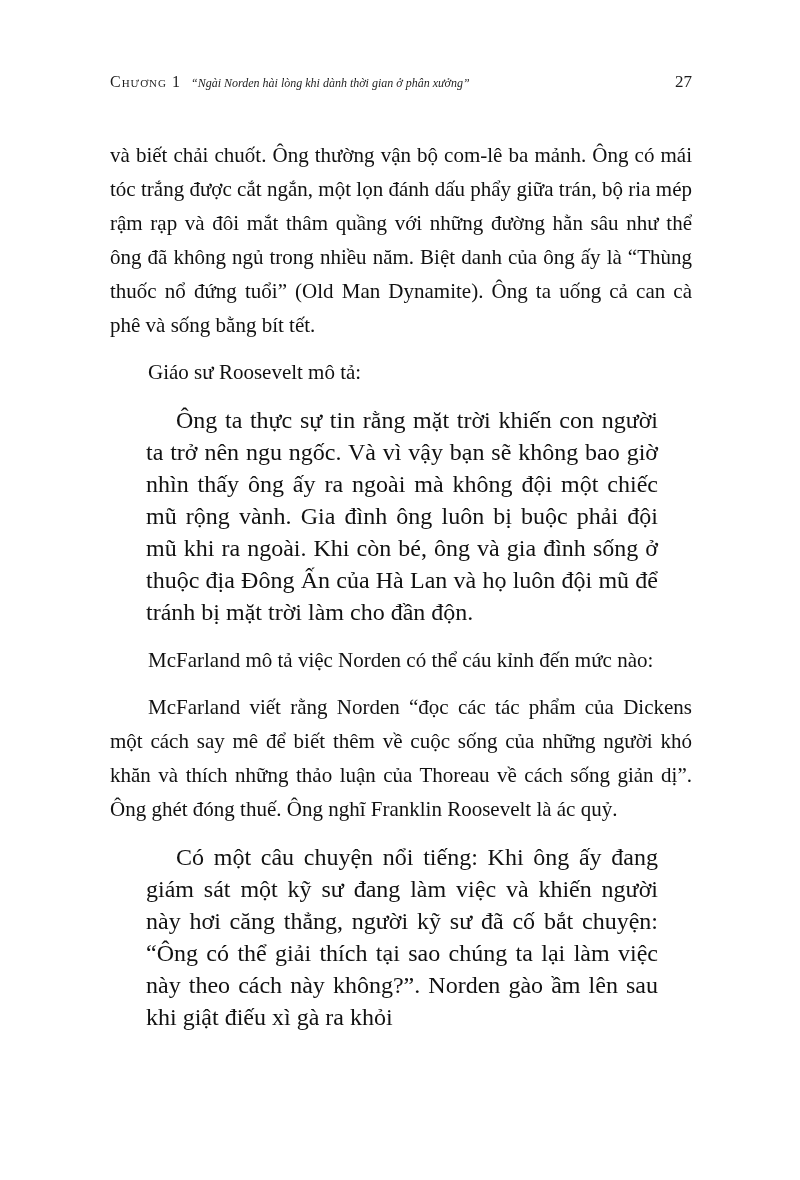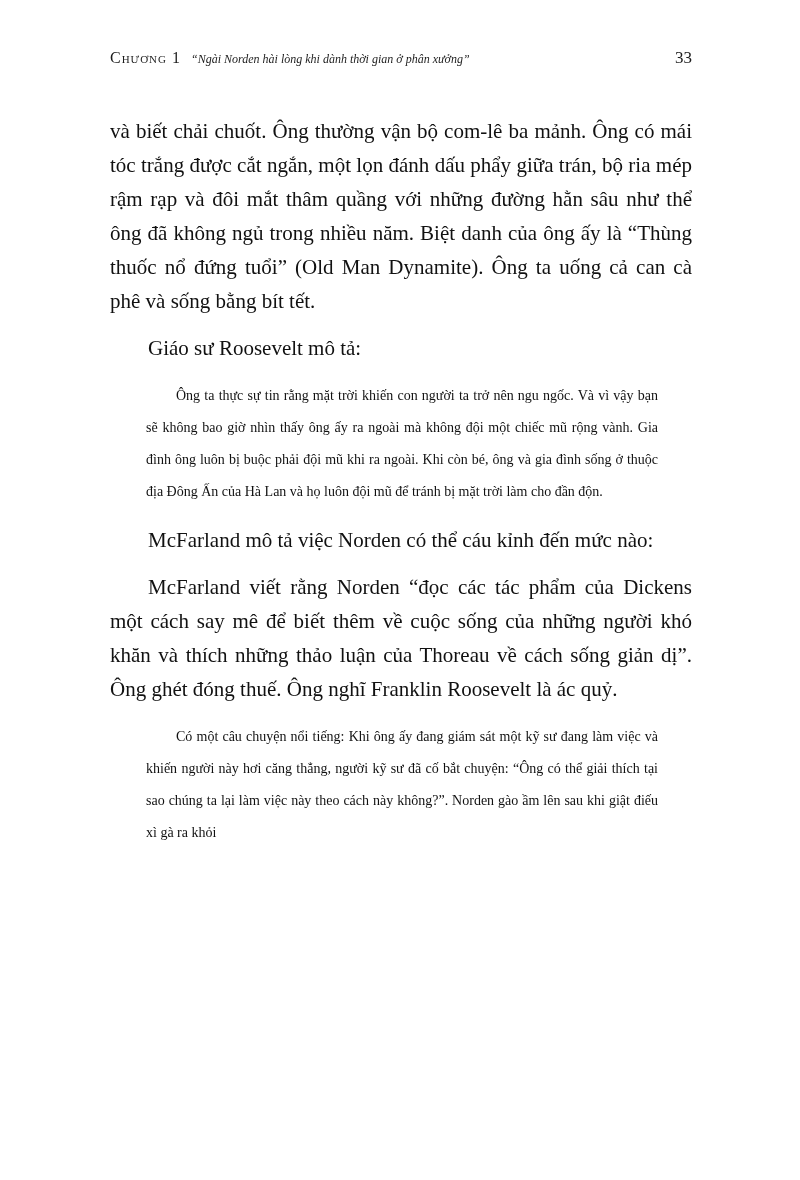--- a/index.html
+++ b/index.html
@@ -6,21 +6,21 @@
     margin: 0;
     padding: 0;
     background: #ffffff;
   }
   .page {
     position: relative;
     width: 800px;
     height: 1180px;
     background: #ffffff;
     box-sizing: border-box;
-    padding: 48px 108px 40px 110px;
+    padding: 72px 108px 40px 110px;
     font-family: "Liberation Serif", "DejaVu Serif", serif;
     color: #111111;
     overflow: hidden;
   }
   
   .page-header {
     display: flex;
     align-items: baseline;
     justify-content: space-between;
     margin-bottom: 46px;
@@ -57,37 +57,37 @@
   }
   p.body-par {
     font-size: 21px;
     line-height: 34px;
     margin-bottom: 13px;
   }
   p.body-par.indent {
     text-indent: 38px;
   }
   p.quote-par {
-    font-size: 14px;
+    font-size: 24px;
     line-height: 32px;
     margin: 15px 34px 15px 36px;
     text-indent: 30px;
   }
 </style>
 </head>
 <body>
 
 <div class="page">
 
   <header class="page-header">
     <div class="header-left">
       <span class="chapter-label">Chương 1</span>
       <span class="chapter-title">“Ngài Norden hài lòng khi dành thời gian ở phân xưởng”</span>
     </div>
-    <span class="page-number">33</span>
+    <span class="page-number">27</span>
   </header>
 
   <main class="body-text">
     <p class="body-par">và biết chải chuốt. Ông thường vận bộ com-lê ba mảnh. Ông có mái tóc trắng được cắt ngắn, một lọn đánh dấu phẩy giữa trán, bộ ria mép rậm rạp và đôi mắt thâm quầng với những đường hằn sâu như thể ông đã không ngủ trong nhiều năm. Biệt danh của ông ấy là “Thùng thuốc nổ đứng tuổi” (Old Man Dynamite). Ông ta uống cả can cà phê và sống bằng bít tết.</p>
 
     <p class="body-par indent">Giáo sư Roosevelt mô tả:</p>
 
     <p class="quote-par">Ông ta thực sự tin rằng mặt trời khiến con người ta trở nên ngu ngốc. Và vì vậy bạn sẽ không bao giờ nhìn thấy ông ấy ra ngoài mà không đội một chiếc mũ rộng vành. Gia đình ông luôn bị buộc phải đội mũ khi ra ngoài. Khi còn bé, ông và gia đình sống ở thuộc địa Đông Ấn của Hà Lan và họ luôn đội mũ để tránh bị mặt trời làm cho đần độn.</p>
 
     <p class="body-par indent">McFarland mô tả việc Norden có thể cáu kỉnh đến mức nào:</p>

